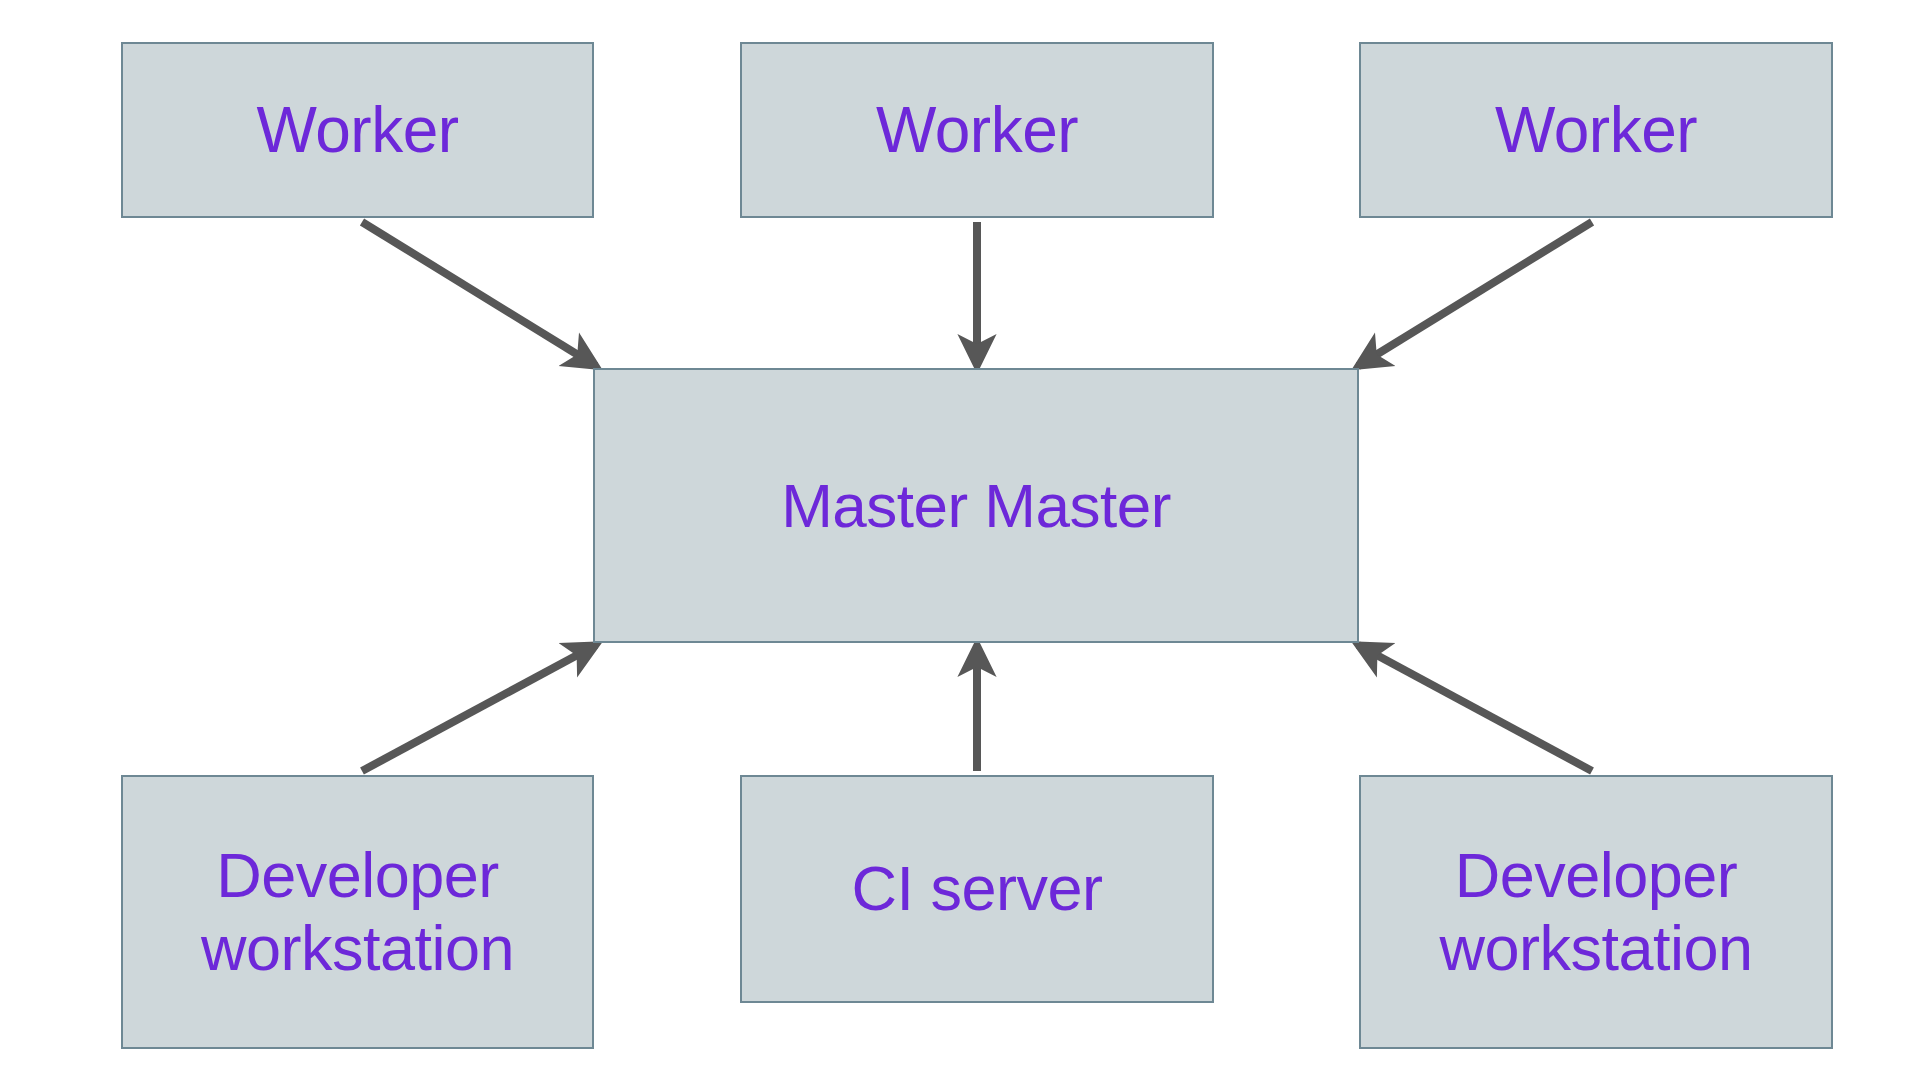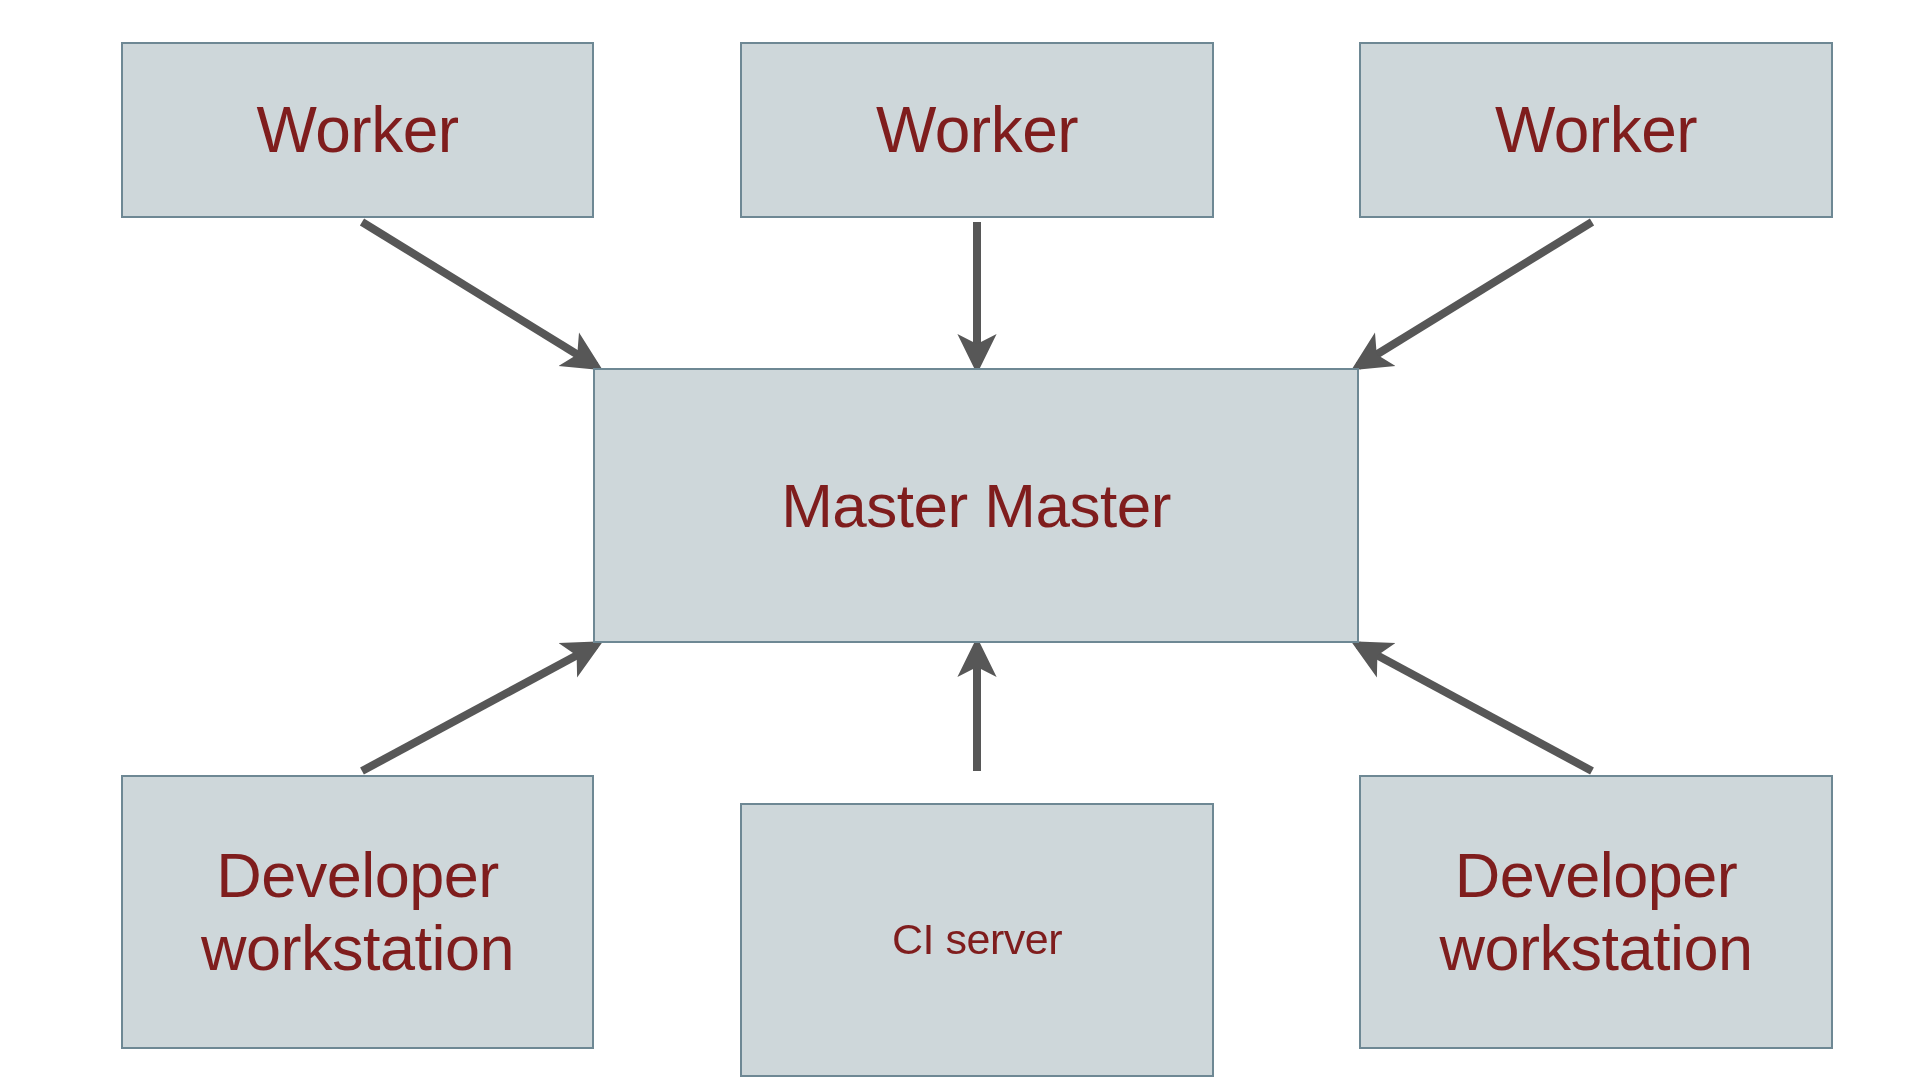--- a/index.html
+++ b/index.html
@@ -28,40 +28,40 @@
   }
   .node {
     position: absolute;
     box-sizing: border-box;
     background: #ced7da;
     border: 2px solid #6e8894;
     display: flex;
     align-items: center;
     justify-content: center;
     text-align: center;
-    color: #7f1d1d;
+    color: #6d28d9;
     font-family: "Liberation Sans", sans-serif;
     font-weight: 400;
     line-height: 1.16;
     letter-spacing: -0.5px;
     white-space: pre-line;
     z-index: 2;
   }
   .node-label {
     display: block;
     width: 100%;
     white-space: pre-line;
   }
   
   .n-worker-1 { left: 121px;  top: 42px;   width: 473px; height: 176px; font-size: 64px; }
   .n-worker-2 { left: 740px;  top: 42px;   width: 474px; height: 176px; font-size: 64px; }
   .n-worker-3 { left: 1359px; top: 42px;   width: 474px; height: 176px; font-size: 64px; }
   .n-master   { left: 593px;  top: 368px;  width: 766px; height: 275px; font-size: 62px; }
   .n-dev-l    { left: 121px;  top: 775px;  width: 473px; height: 274px; font-size: 63px; }
-  .n-ci       { left: 740px;  top: 775px;  width: 474px; height: 274px; font-size: 43px; margin-top: 28px; }
+  .n-ci       { left: 740px;  top: 775px;  width: 474px; height: 228px; font-size: 63px; }
   .n-dev-r    { left: 1359px; top: 775px;  width: 474px; height: 274px; font-size: 63px; }
 </style>
 </head>
 <body>
 
 <div id="canvas">
 
   <svg id="edges" viewBox="0 0 1910 1090" width="1910" height="1090" xmlns="http://www.w3.org/2000/svg">
     <defs>
       <marker id="arrowhead" markerWidth="5.2" markerHeight="5.2" refX="4.0" refY="2.6" orient="auto" markerUnits="strokeWidth">

